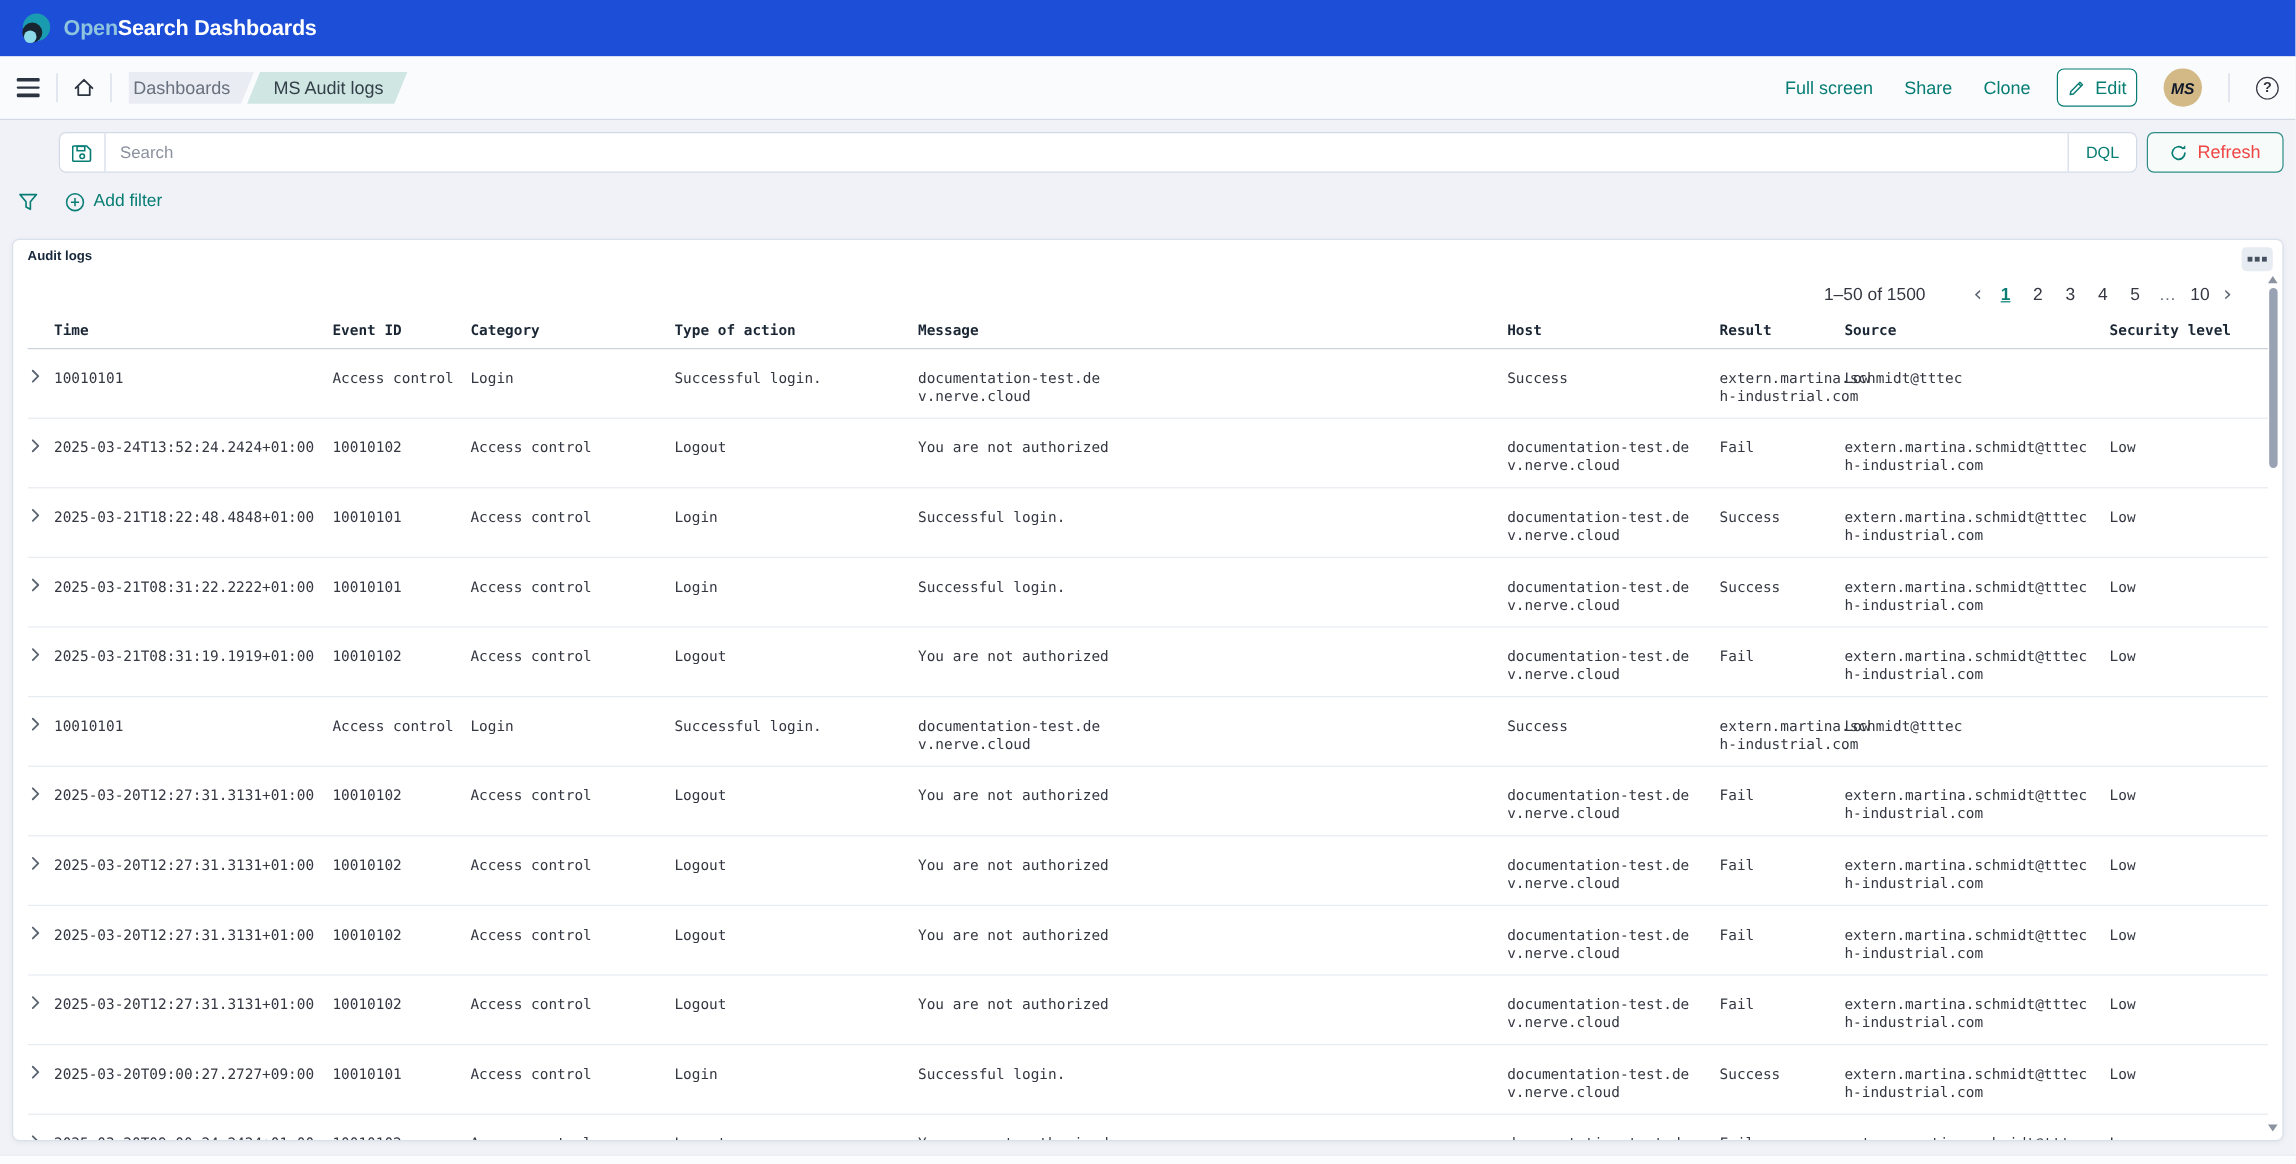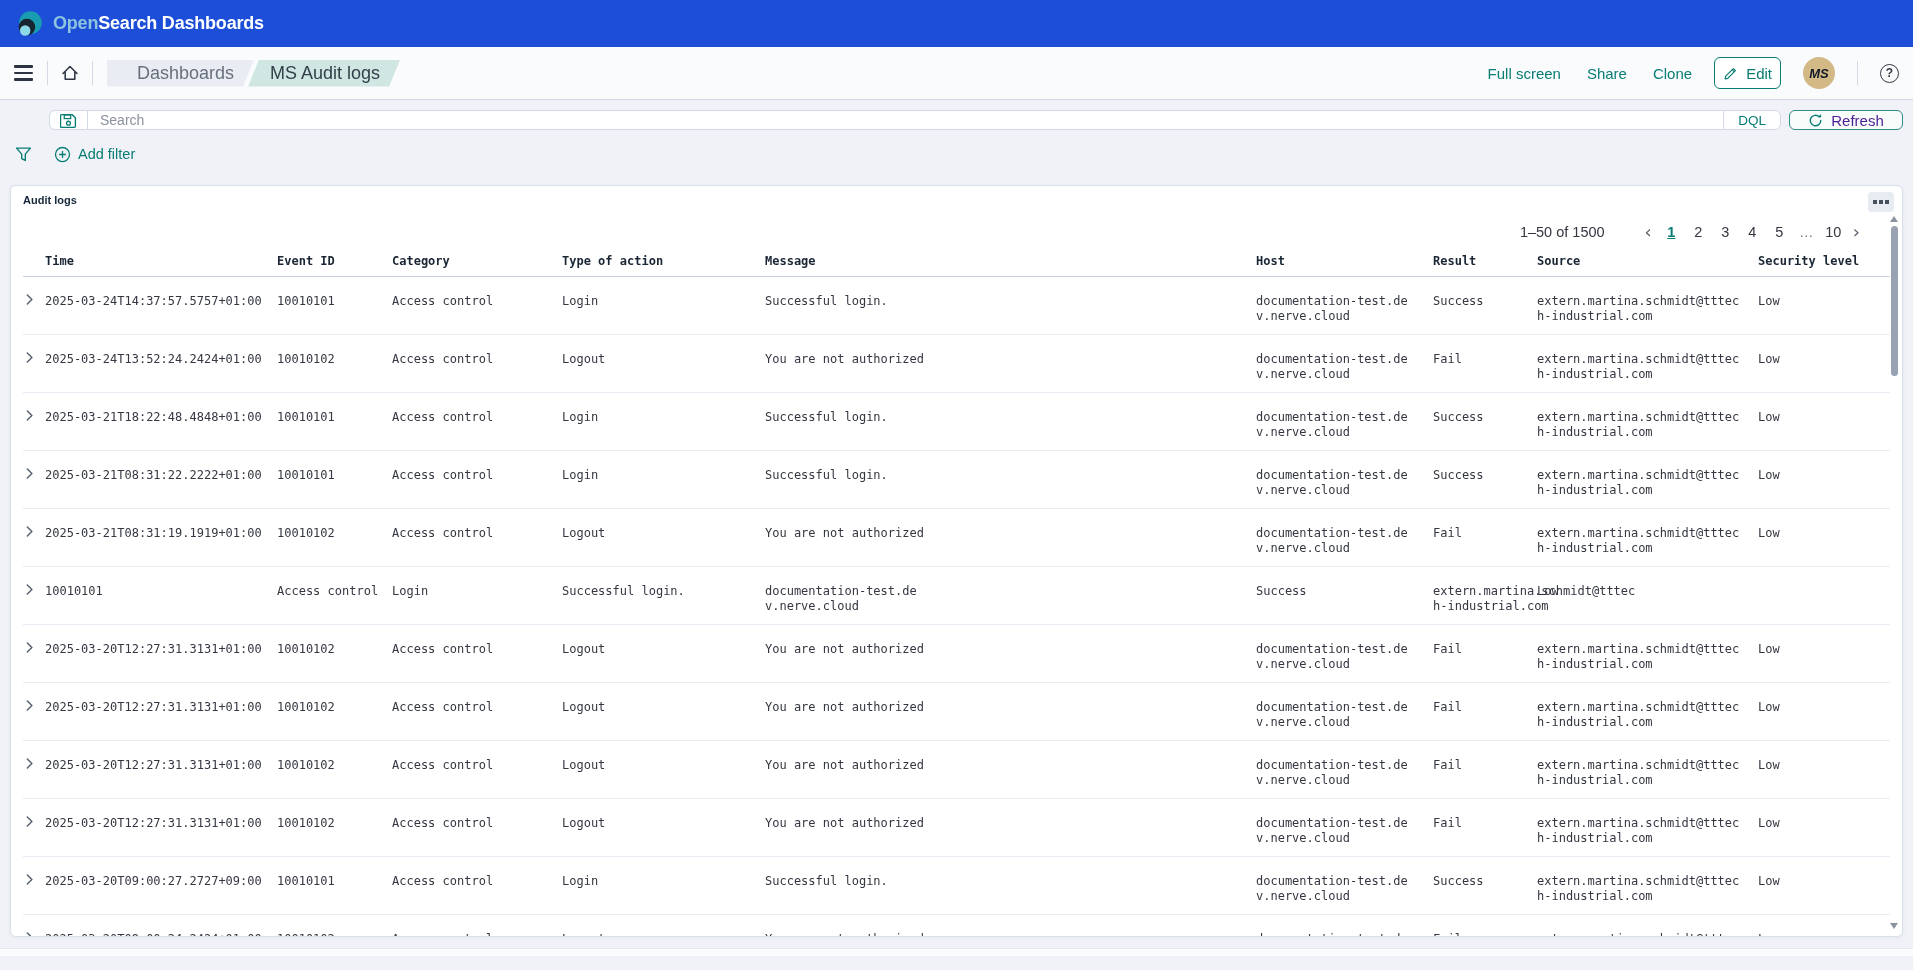--- a/index.html
+++ b/index.html
@@ -15,52 +15,52 @@
 
   
   .navbar{height:53px;background:#fafbfd;border-bottom:1px solid #d3dae6;
     display:flex;align-items:center;justify-content:space-between;padding:0 14px 0 12px;}
   .nav-left{display:flex;align-items:center;gap:12px;}
   .vdiv{width:1px;height:24px;background:#d3dae6;}
   .hamburger{display:flex;flex-direction:column;gap:4px;cursor:pointer;padding:2px;}
   .hamburger span{width:19px;height:2.5px;background:#2b3440;border-radius:1px;}
   .icon-btn{display:flex;align-items:center;justify-content:center;cursor:pointer;}
   .crumbs{display:flex;align-items:center;margin-left:2px;}
-  .crumb{height:27px;display:flex;align-items:center;padding:0 20px 0 30px;font-size:18px;
+  .crumb{height:27px;display:flex;align-items:center;padding:0 20px 0 4px;font-size:15px;
     background:#e9edf3;color:#69707d;cursor:pointer;
     clip-path:polygon(0 0,100% 0,calc(100% - 11px) 100%,0 100%);} 
   .crumb.active{background:#cfe6e2;color:#333f49;margin-left:-6px;
     clip-path:polygon(11px 0,100% 0,calc(100% - 11px) 100%,0 100%);padding-left:22px;}
   .nav-right{display:flex;align-items:center;gap:22px;}
   .nav-link{color:#077d74;font-size:15px;cursor:pointer;}
   .edit-btn{display:flex;align-items:center;gap:8px;height:32px;padding:0 8px;border:1px solid #077d74;
     border-radius:6px;background:#ffffff;color:#077d74;font-size:15px;font-weight:500;cursor:pointer;}
   .avatar{width:32px;height:32px;border-radius:50%;background:#d3b986;color:#0f172a;font-size:13px;
     font-weight:700;display:flex;align-items:center;justify-content:center;cursor:pointer;font-style:italic;}
   .help{width:19px;height:19px;border:1.6px solid #343741;border-radius:50%;color:#343741;
     font-size:12px;font-weight:700;display:flex;align-items:center;justify-content:center;cursor:pointer;}
 
   
-  .query-row{display:flex;gap:8px;margin:10px 10px 0;height:20px;padding-left:39px;}
+  .query-row{display:flex;gap:8px;margin:10px 10px 0;height:34px;padding-left:39px;}
   .search-box{flex:1;display:flex;align-items:center;background:#ffffff;border:1px solid #d3dae6;border-radius:6px;overflow:hidden;}
   .save-btn{width:38px;height:100%;border:none;border-right:1px solid #d3dae6;background:transparent;
     display:flex;align-items:center;justify-content:center;cursor:pointer;}
   .search-input{flex:1;border:none;outline:none;height:100%;padding:0 12px;font-size:14px;color:#343741;
     font-family:"Liberation Sans",sans-serif;background:transparent;}
   .search-input::placeholder{color:#8b919e;}
   .dql-btn{height:100%;padding:0 14px;border:none;border-left:1px solid #d3dae6;background:transparent;
     color:#077d74;font-size:13.5px;cursor:pointer;font-family:"Liberation Sans",sans-serif;}
   .date-box{width:494px;display:flex;align-items:center;background:#ffffff;border:1px solid #d3dae6;border-radius:6px;overflow:hidden;}
   .cal-btn{width:52px;height:100%;border:none;background:#e7f1ef;display:flex;align-items:center;
     justify-content:center;gap:4px;cursor:pointer;}
   .chev-down{width:0;height:0;border-left:4px solid transparent;border-right:4px solid transparent;border-top:5px solid #69707d;}
   .date-label{margin-left:12px;font-size:14.5px;color:#343741;}
   .show-dates{margin-left:auto;margin-right:14px;color:#077d74;font-size:14.5px;cursor:pointer;}
   .refresh-btn{width:114px;display:flex;align-items:center;justify-content:center;gap:8px;
-    border:1px solid #2e8d85;border-radius:6px;background:#f7fbfa;color:#4c1d95;font-size:15px;
+    border:1px solid #2e8d85;border-radius:6px;background:#f7fbfa;color:#ef4444;font-size:15px;
     font-weight:500;cursor:pointer;}
 
   
   .filter-row{display:flex;align-items:center;margin:9px 10px 0;height:30px;padding-left:5px;}
   .addfilter{display:flex;align-items:center;gap:7px;margin-left:22px;color:#077d74;font-size:14.5px;cursor:pointer;}
 
   
   .panel{position:relative;margin:16px 10px 0;height:752px;background:#ffffff;border:1px solid #d9e0ea;
     border-radius:6px;box-shadow:0 1px 4px rgba(46,60,80,.06);padding:8px 12px;overflow:hidden;}
   .panel-head{display:flex;align-items:flex-start;justify-content:space-between;height:22px;}
@@ -226,21 +226,20 @@
 
   <div class="tbody">
   <div class="row grid-row">
     <span class="cell">
       <button class="expand">
         <svg width="13" height="13" viewBox="0 0 12 12">
           <path d="M4 1.8 l4.2 4.2 -4.2 4.2" fill="none" stroke="#5a6470" stroke-width="1.4" stroke-linecap="round" stroke-linejoin="round"></path>
         </svg>
       </button>
     </span>
-    <span class="cell">2025-03-24T14:37:57.5757+01:00</span>
     <span class="cell">10010101</span>
     <span class="cell">Access control</span>
     <span class="cell">Login</span>
     <span class="cell">Successful login.</span>
     <span class="cell"><span class="wrap21">documentation-test.dev.nerve.cloud</span></span>
     <span class="cell">Success</span>
     <span class="cell"><span class="wrap28">extern.martina.schmidt@tttech-industrial.com</span></span>
     <span class="cell">Low</span>
   </div>
 

